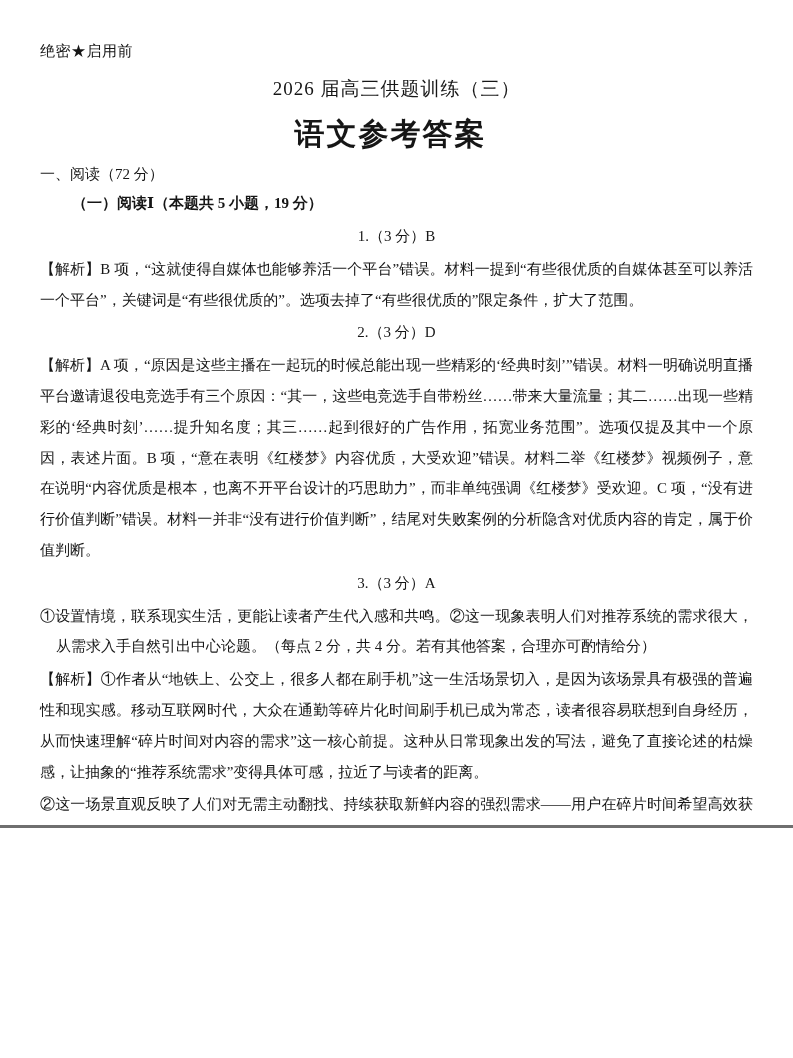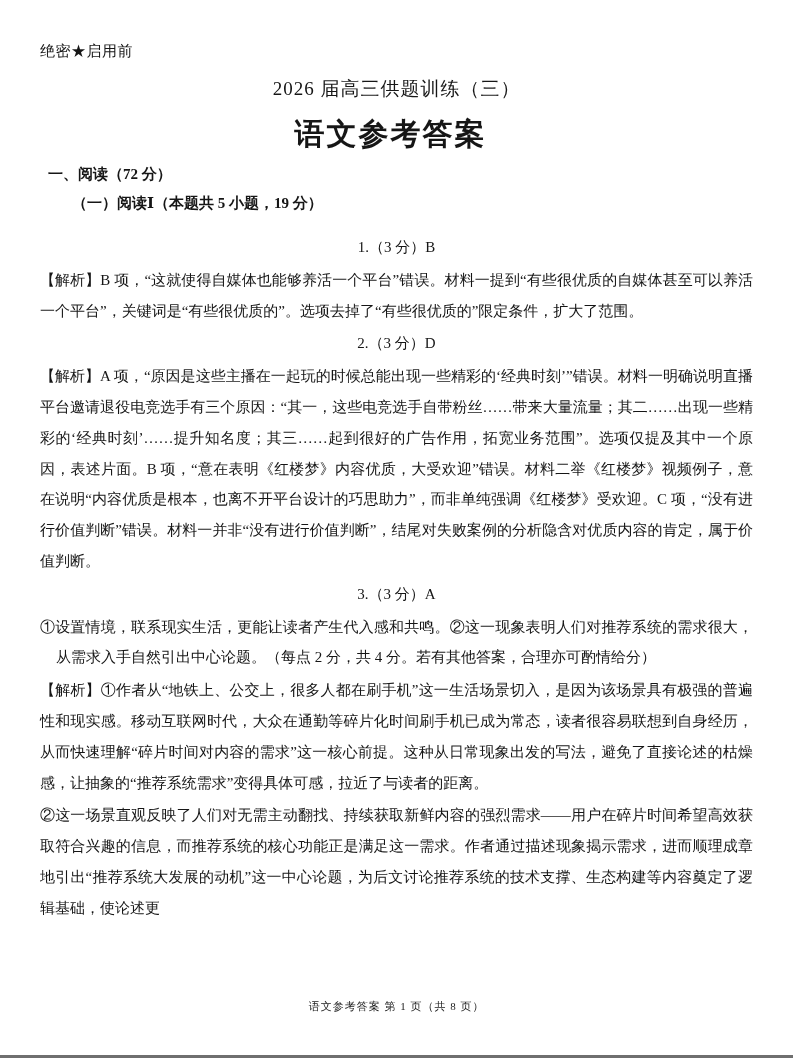--- a/index.html
+++ b/index.html
@@ -4,21 +4,21 @@
 <style>
   * { margin: 0; padding: 0; box-sizing: border-box; }
   html, body { background: #ffffff; }
   body {
     font-family: "Liberation Serif", "DejaVu Serif", serif;
     color: #161616;
   }
   .page {
     position: relative;
     width: 793px;
-    height: 1058px;
+    height: 828px;
     background: #ffffff;
     overflow: hidden;
   }
   .classification {
     position: absolute;
     left: 40px;
     top: 42px;
     font-size: 15px;
     letter-spacing: 0.5px;
   }
@@ -42,29 +42,28 @@
   }
   .content {
     position: absolute;
     left: 40px;
     right: 40px;
     top: 160px;
     font-size: 15px;
     line-height: 30.8px;
   }
   .section-heading {
-    font-weight: bold;
+    font-weight: normal;
     line-height: 29px;
-    margin-left: 8px;
   }
   .subsection-heading {
     font-weight: bold;
     line-height: 29px;
     padding-left: 32px;
-    margin-bottom: 14px;
+    margin-bottom: 3px;
   }
   .block { margin-bottom: 2px; }
   .block-question { text-align: center; }
   .block-analysis { text-align: justify; }
   .block-answer {
     text-align: justify;
     padding-left: 16px;
     text-indent: -16px;
   }
   .footer {

